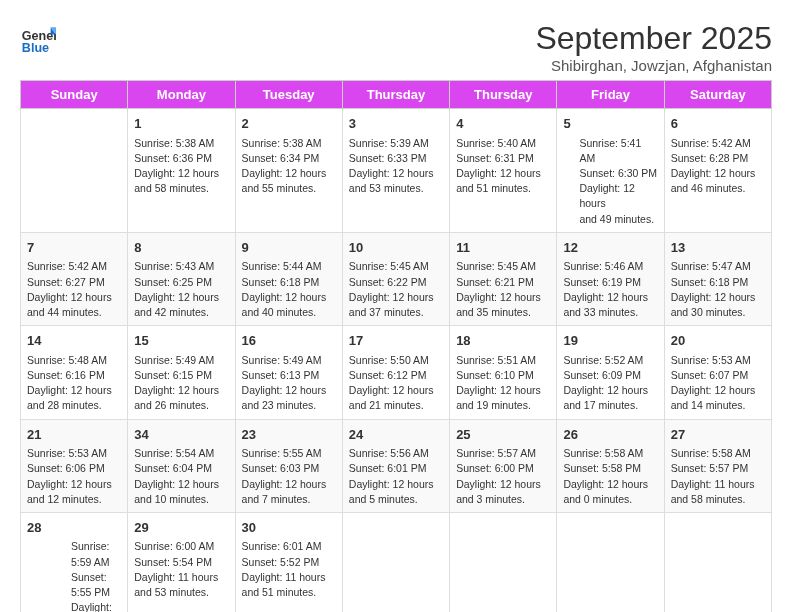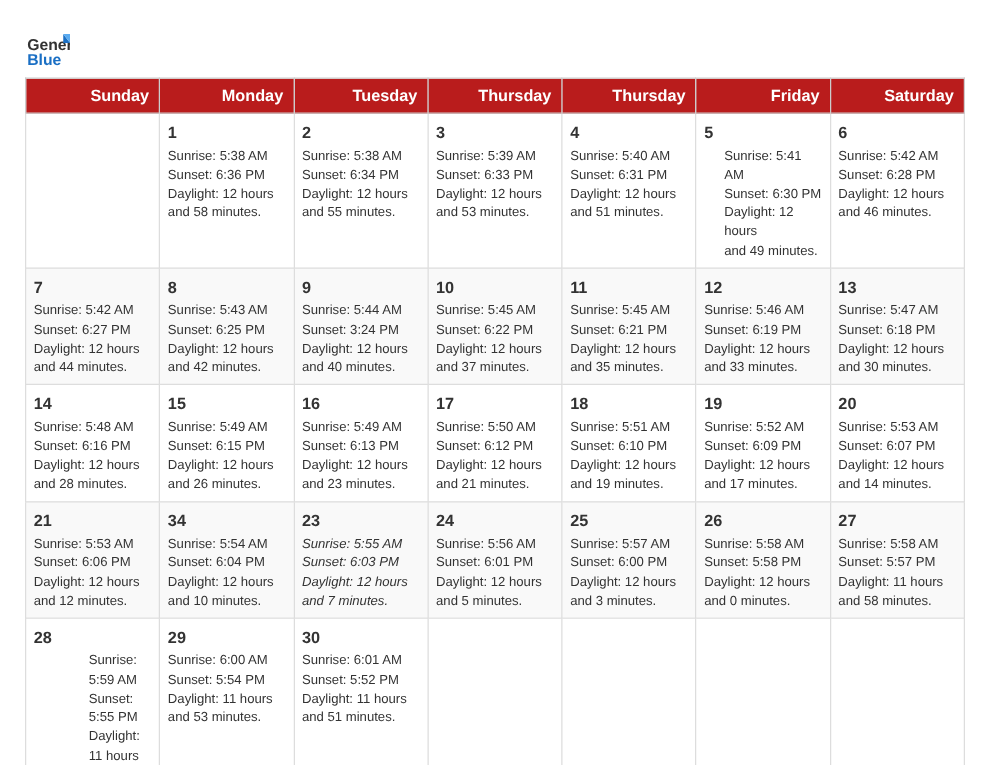--- a/index.html
+++ b/index.html
@@ -38,23 +38,23 @@
     .subtitle {
       font-size: 15px;
       color: #555;
     }
     table {
       width: 100%;
       border-collapse: collapse;
       font-size: 11px;
     }
     thead tr th {
-      background: #b91c1c;
+      background: #d946ef;
       color: #fff;
-      text-align: right;
+      text-align: center;
       padding: 6px 8px;
       font-size: 13px;
       font-weight: bold;
       border: 1px solid #ccc;
     }
     tbody tr td {
       border: 1px solid #ddd;
       vertical-align: top;
       padding: 5px 6px;
       min-height: 80px;
@@ -84,20 +84,24 @@
 
 <div class="header-logo">
   <div class="logo">
     <svg class="logo-icon" viewBox="0 0 40 40">
       <text x="2" y="22" font-size="14" font-weight="bold" fill="#333">General</text>
       <text x="2" y="36" font-size="14" font-weight="bold" fill="#1a6fc4">Blue</text>
       <polygon points="34,8 40,16 34,16" fill="#1a6fc4"></polygon>
       <polygon points="34,8 40,8 40,16" fill="#5aabf0"></polygon>
     </svg>
   </div>
+  <div class="title-block">
+    <div class="month-title">September 2025</div>
+    <div class="subtitle">Shibirghan, Jowzjan, Afghanistan</div>
+  </div>
 </div>
 
 <table>
   <thead>
     <tr>
     <th>Sunday</th>
         <th>Monday</th>
         <th>Tuesday</th>
         <th>Thursday</th>
         <th>Thursday</th>
@@ -162,21 +166,21 @@
         <td>
           <div class="day-num">8</div>
           <div class="day-info" style="white-space: pre-line;">Sunrise: 5:43 AM
 Sunset: 6:25 PM
 Daylight: 12 hours
 and 42 minutes.</div>
         </td>
         <td>
           <div class="day-num">9</div>
           <div class="day-info" style="white-space: pre-line;">Sunrise: 5:44 AM
-Sunset: 3:24 PM
+Sunset: 6:18 PM
 Daylight: 12 hours
 and 40 minutes.</div>
         </td>
         <td>
           <div class="day-num">10</div>
           <div class="day-info" style="white-space: pre-line;">Sunrise: 5:45 AM
 Sunset: 6:22 PM
 Daylight: 12 hours
 and 37 minutes.</div>
         </td>
@@ -263,21 +267,21 @@
         </td>
         <td>
           <div class="day-num">34</div>
           <div class="day-info" style="white-space: pre-line;">Sunrise: 5:54 AM
 Sunset: 6:04 PM
 Daylight: 12 hours
 and 10 minutes.</div>
         </td>
         <td>
           <div class="day-num">23</div>
-          <div class="day-info" style="white-space: pre-line; font-style: italic;">Sunrise: 5:55 AM
+          <div class="day-info" style="white-space: pre-line;">Sunrise: 5:55 AM
 Sunset: 6:03 PM
 Daylight: 12 hours
 and 7 minutes.</div>
         </td>
         <td>
           <div class="day-num">24</div>
           <div class="day-info" style="white-space: pre-line;">Sunrise: 5:56 AM
 Sunset: 6:01 PM
 Daylight: 12 hours
 and 5 minutes.</div>

